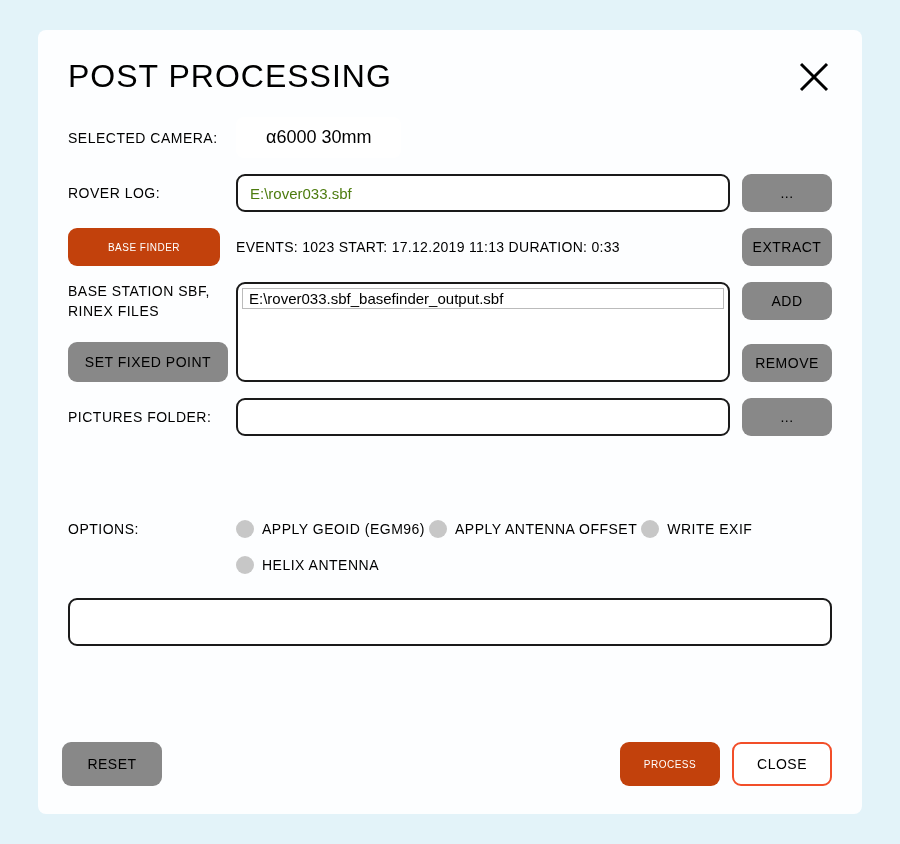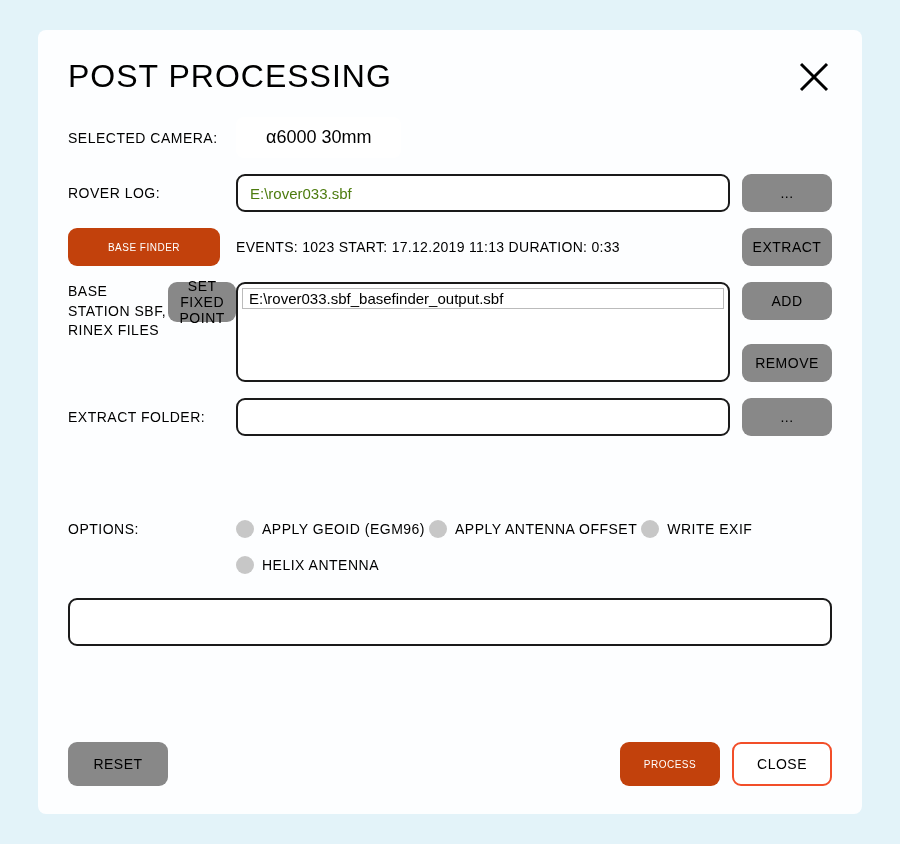--- a/index.html
+++ b/index.html
@@ -116,21 +116,21 @@
   .file-list-row {
     display: flex;
     margin-bottom: 16px;
     align-items: stretch;
     height: 100px;
   }
   .file-list-left {
     width: 168px;
     flex-shrink: 0;
     display: flex;
-    flex-direction: row;
+    flex-direction: column;
     justify-content: space-between;
   }
   .file-list-label {
     font-size: 14px;
     letter-spacing: 0.5px;
     line-height: 1.4;
     color: #000;
   }
   .fixed-point-btn {
     width: 160px;
@@ -212,21 +212,21 @@
   }
   .log-box {
     width: 100%;
     height: 48px;
     border: 2px solid #1a1a1a;
     border-radius: 9px;
     background: #fff;
   }
   .footer {
     position: absolute;
-    left: 30px;
+    left: 24px;
     right: 30px;
     bottom: 28px;
     display: flex;
     justify-content: space-between;
     align-items: center;
   }
   .footer-right {
     display: flex;
     gap: 12px;
   }
@@ -293,21 +293,21 @@
     <div class="file-list-box">
       <div class="file-list-item">E:\rover033.sbf_basefinder_output.sbf</div>
     </div>
     <div class="file-list-right">
       <button class="gray-btn">ADD</button>
       <button class="gray-btn">REMOVE</button>
     </div>
   </div>
 
   <div class="row">
-    <div class="label-col">EXTRACT FOLDER:</div>
+    <div class="label-col">PICTURES FOLDER:</div>
     <input class="text-input" type="text" value="" style="">
     <button class="gray-btn side-btn">...</button>
   </div>
 
   <div class="options-row">
     <div class="options-label">OPTIONS:</div>
     <div class="checkbox-group">
       <div class="checkbox-item">
         <span class="cb-circle"></span>
         <span class="cb-label">APPLY GEOID (EGM96)</span>

